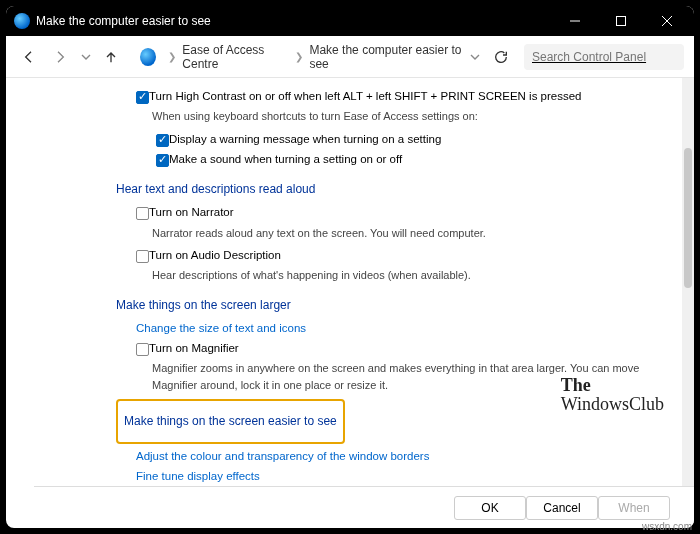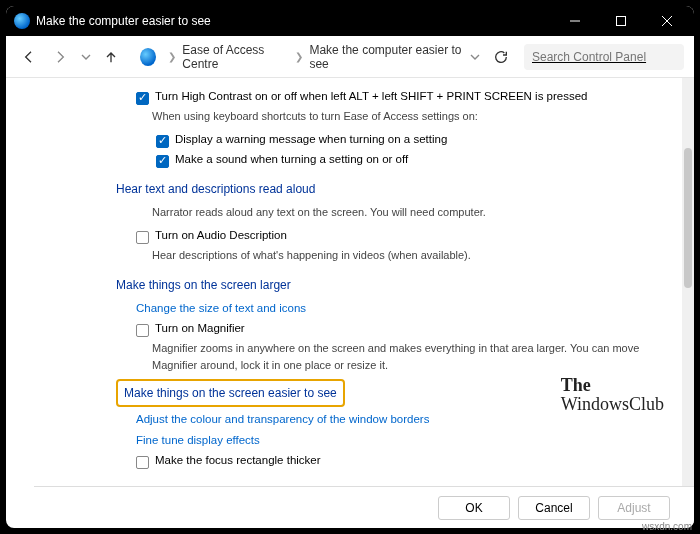--- a/index.html
+++ b/index.html
@@ -85,21 +85,21 @@
       position: relative;
     }
     .content {
       flex: 1;
       overflow-y: auto;
       padding: 10px 20px 4px 110px;
       background: #fff;
       font-size: 11.5px;
       line-height: 1.5;
     }
-    .content .row { display: flex; align-items: flex-end; gap: 6px; margin-bottom: 3px; }
+    .content .row { display: flex; align-items: center; gap: 0; margin-bottom: 3px; }
     .content .row.ind1 { margin-left: 20px; }
     .content .row.ind2 { margin-left: 40px; }
     .cb {
       width: 13px; height: 13px;
       border: 1px solid #888;
       border-radius: 2px;
       background: #fff;
       flex-shrink: 0;
       display: inline-block;
       margin-top: 2px;
@@ -122,31 +122,31 @@
       font-weight: normal;
       margin: 12px 0 6px 0;
       font-size: 12px;
     }
     .desc { color: #444; margin: 1px 0 6px 20px; font-size: 11px; }
     .desc.ind2 { margin-left: 36px; }
     .link { color: #0066cc; cursor: pointer; }
     .hl {
       border: 2px solid #e8a400;
       border-radius: 4px;
-      padding: 3px 6px;
+      padding: 11px 6px;
       display: inline-block;
     }
     .button-bar {
       height: 42px;
       border-top: 1px solid #ddd;
       background: #fff;
       display: flex;
       align-items: center;
       justify-content: flex-end;
-      gap: 8px;
+      gap: 0;
       padding: 0 24px;
       flex-shrink: 0;
       margin-left: 28px;
     }
     .btn {
       min-width: 72px; height: 24px;
       border: 1px solid #ccc;
       background: #fff;
       border-radius: 3px;
       font-size: 12px;
@@ -266,20 +266,24 @@
       <div class="row ind2">
         <span class="cb checked"></span>
         <span>Display a warning message when turning on a setting</span>
       </div>
       <div class="row ind2">
         <span class="cb checked"></span>
         <span>Make a sound when turning a setting on or off</span>
       </div>
 
       <div class="section-h">Hear text and descriptions read aloud</div>
+      <div class="row ind1">
+        <span class="cb"></span>
+        <span>Turn on Narrator</span>
+      </div>
       <div class="desc ind2">Narrator reads aloud any text on the screen. You will need computer.</div>
       <div class="row ind1">
         <span class="cb"></span>
         <span>Turn on Audio Description</span>
       </div>
       <div class="desc ind2">Hear descriptions of what's happening in videos (when available).</div>
 
       <div class="section-h">Make things on the screen larger</div>
       <div class="row ind1">
         <span class="link">Change the size of text and icons</span>
@@ -314,18 +318,18 @@
 
     <div class="watermark">
       <div>The</div>
       <div class="w2">WindowsClub</div>
     </div>
   </div>
 
   <div class="button-bar">
     <button class="btn">OK</button>
     <button class="btn">Cancel</button>
-    <button class="btn disabled">Adjust</button>
+    <button class="btn disabled">When</button>
   </div>
 
 </div>
 
 <div class="source">wsxdn.com</div>
 
 </body></html>

